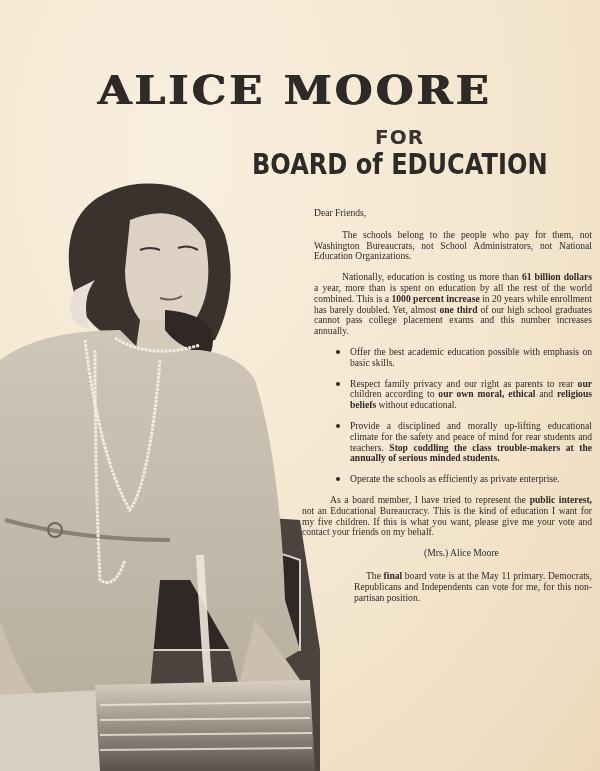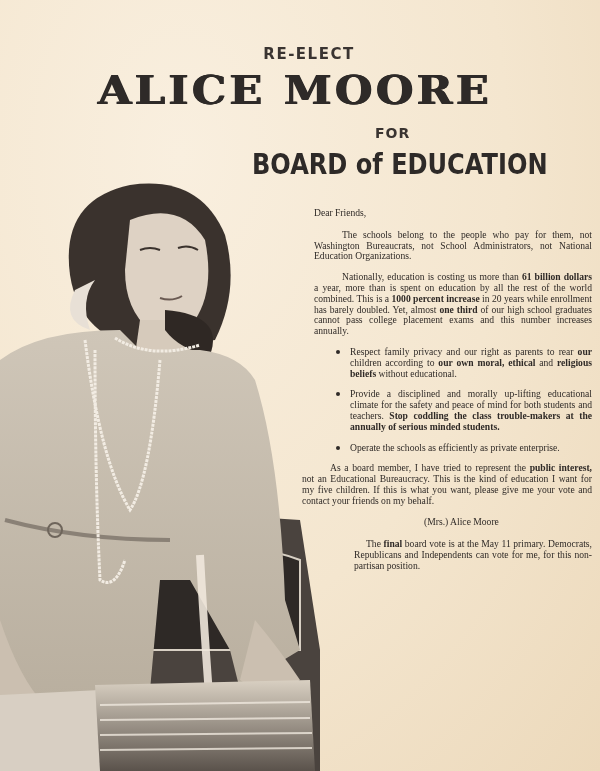--- a/index.html
+++ b/index.html
@@ -18,21 +18,21 @@
   }
   .name {
     position: absolute; top: 66px; left: 98px; width: 420px;
     font-family: "DejaVu Serif", serif; font-weight: 900; font-size: 40px;
     letter-spacing: 3px; color: #2e2a28; white-space: nowrap;
     transform: scaleX(1.08); transform-origin: left center;
     text-shadow: 0.6px 0 0 #2e2a28, -0.6px 0 0 #2e2a28;
   }
   .for {
     position: absolute; top: 125px; left: 375px;
-    font-family: "DejaVu Sans", sans-serif; font-weight: bold; font-size: 14px;
+    font-family: "DejaVu Sans", sans-serif; font-weight: bold; font-size: 20px;
     letter-spacing: 1px; color: #3a3431;
   }
   .board {
     position: absolute; top: 148px; left: 252px;
     font-family: "DejaVu Sans", sans-serif; font-weight: bold; font-size: 28px;
     color: #2e2a28; transform: scaleX(0.86); transform-origin: left center; white-space: nowrap;
   }
   .photo {
     position: absolute; left: 0; top: 180px; width: 325px; height: 591px;
   }
@@ -53,21 +53,20 @@
   .sig1 { margin-left: 100px !important; margin-bottom: 8px !important; }
   .sig2 { margin-left: 87px !important; margin-bottom: 12px !important; padding-left: 23px; }
   .final { margin-left: 40px !important; text-indent: 12px; }
   b { font-weight: bold; }
 </style>
 </head>
 <body>
 
 <div class="flyer">
 
-  <div class="re-elect">RE-ELECT</div>
   <div class="name">ALICE MOORE</div>
   <div class="for">FOR</div>
   <div class="board">BOARD of EDUCATION</div>
 
   <div class="photo">
     <svg width="325" height="591" viewBox="0 0 325 591">
       <defs>
         <linearGradient id="suit" x1="0" y1="0" x2="0" y2="1">
           <stop offset="0" stop-color="#cfc6b8"></stop>
           <stop offset="1" stop-color="#b9af9f"></stop>
@@ -120,22 +119,23 @@
 
   <div class="letter">
     <p class="salutation">Dear Friends,</p>
 
     <p class="indent">The schools belong to the people who pay for them, not Washington Bureaucrats, not School Administrators, not National Education Organizations.</p>
 
     <p class="indent"><span>Nationally, education is costing us more than </span><b>61 billion dollars</b><span> a year, more than is spent on education by all the rest of the world combined. This is a </span><b>1000 percent increase</b><span> in 20 years while enrollment has barely doubled. Yet, almost </span><b>one third</b><span> of our high school graduates cannot pass college placement exams and this number increases annually.</span></p>
 
 
     <ul class="bullets">
+      <li>Offer the best academic education possible with emphasis on basic skills.</li>
       <li><span>Respect family privacy and our right as parents to rear </span><b>our</b><span> children according to </span><b>our own moral, ethical</b><span> and </span><b>religious beliefs</b><span> without educational.</span></li>
-      <li><span>Provide a disciplined and morally up-lifting educational climate for the safety and peace of mind for both students and teachers. </span><b>Stop coddling the class trouble-makers at the annually of serious minded students.</b></li>
+      <li><span>Provide a disciplined and morally up-lifting educational climate for the safety and peace of mind for rear students and teachers. </span><b>Stop coddling the class trouble-makers at the annually of serious minded students.</b></li>
       <li>Operate the schools as efficiently as private enterprise.</li>
     </ul>
 
     <p class="indent closing-para"><span>As a board member, I have tried to represent the </span><b>public interest,</b><span> not an Educational Bureaucracy. This is the kind of education I want for my five children. If this is what you want, please give me your vote and contact your friends on my behalf.</span></p>
 
     <p class="sig2">(Mrs.)  Alice Moore</p>
 
     <p class="final"><span>The </span><b>final</b><span> board vote is at the May 11 primary. Democrats, Republicans and Independents can vote for me, for this non-partisan position.</span></p>
   </div>
 </div>

